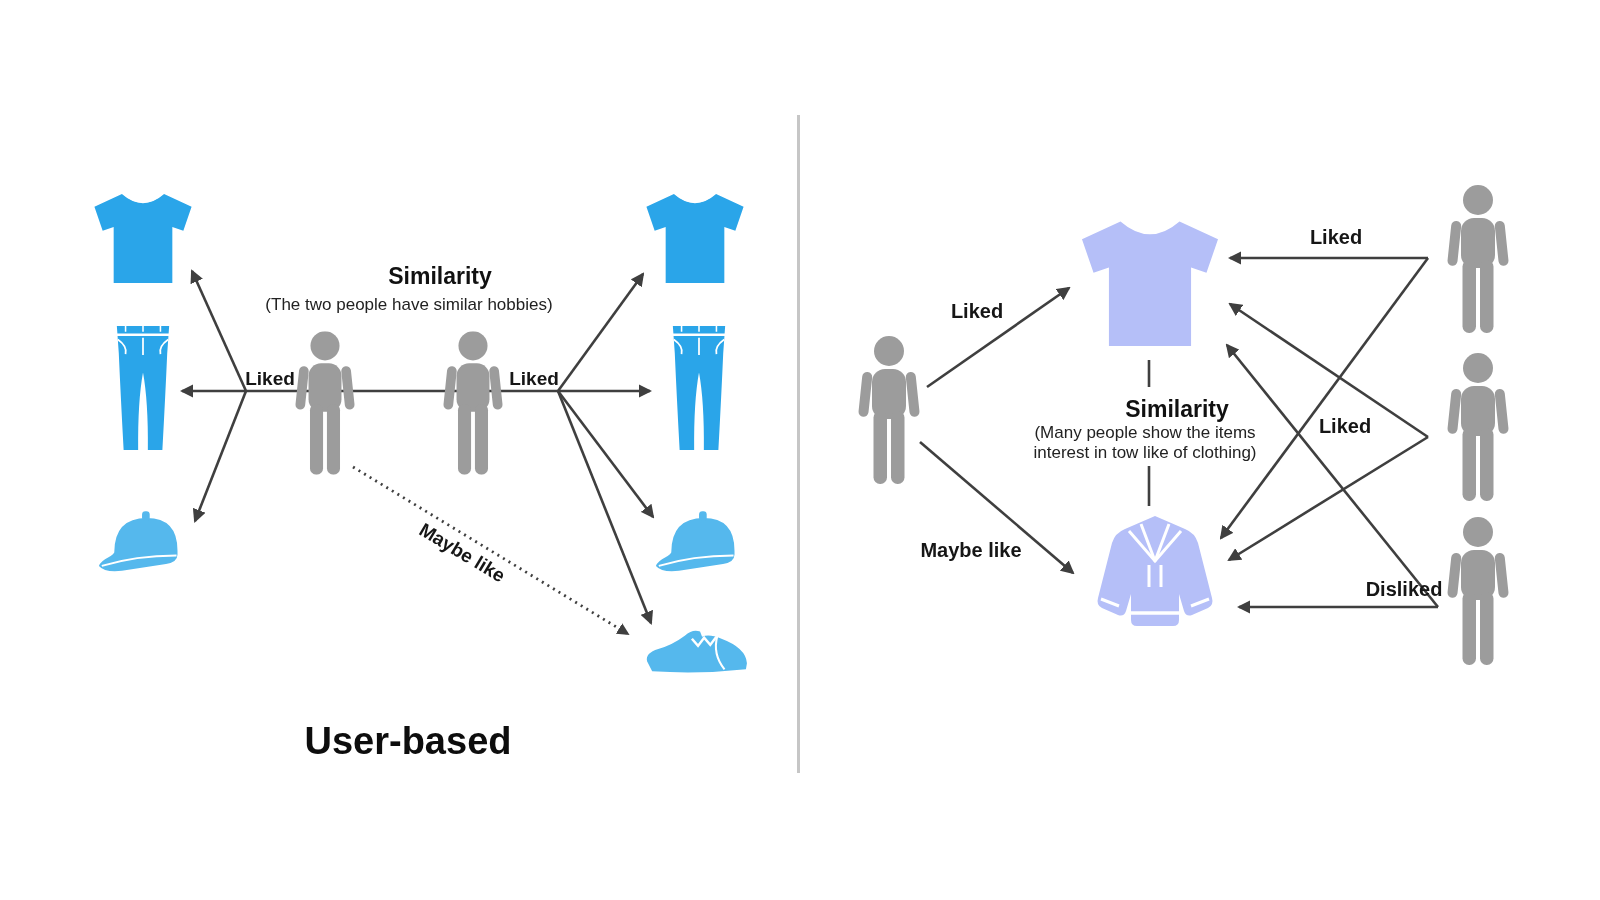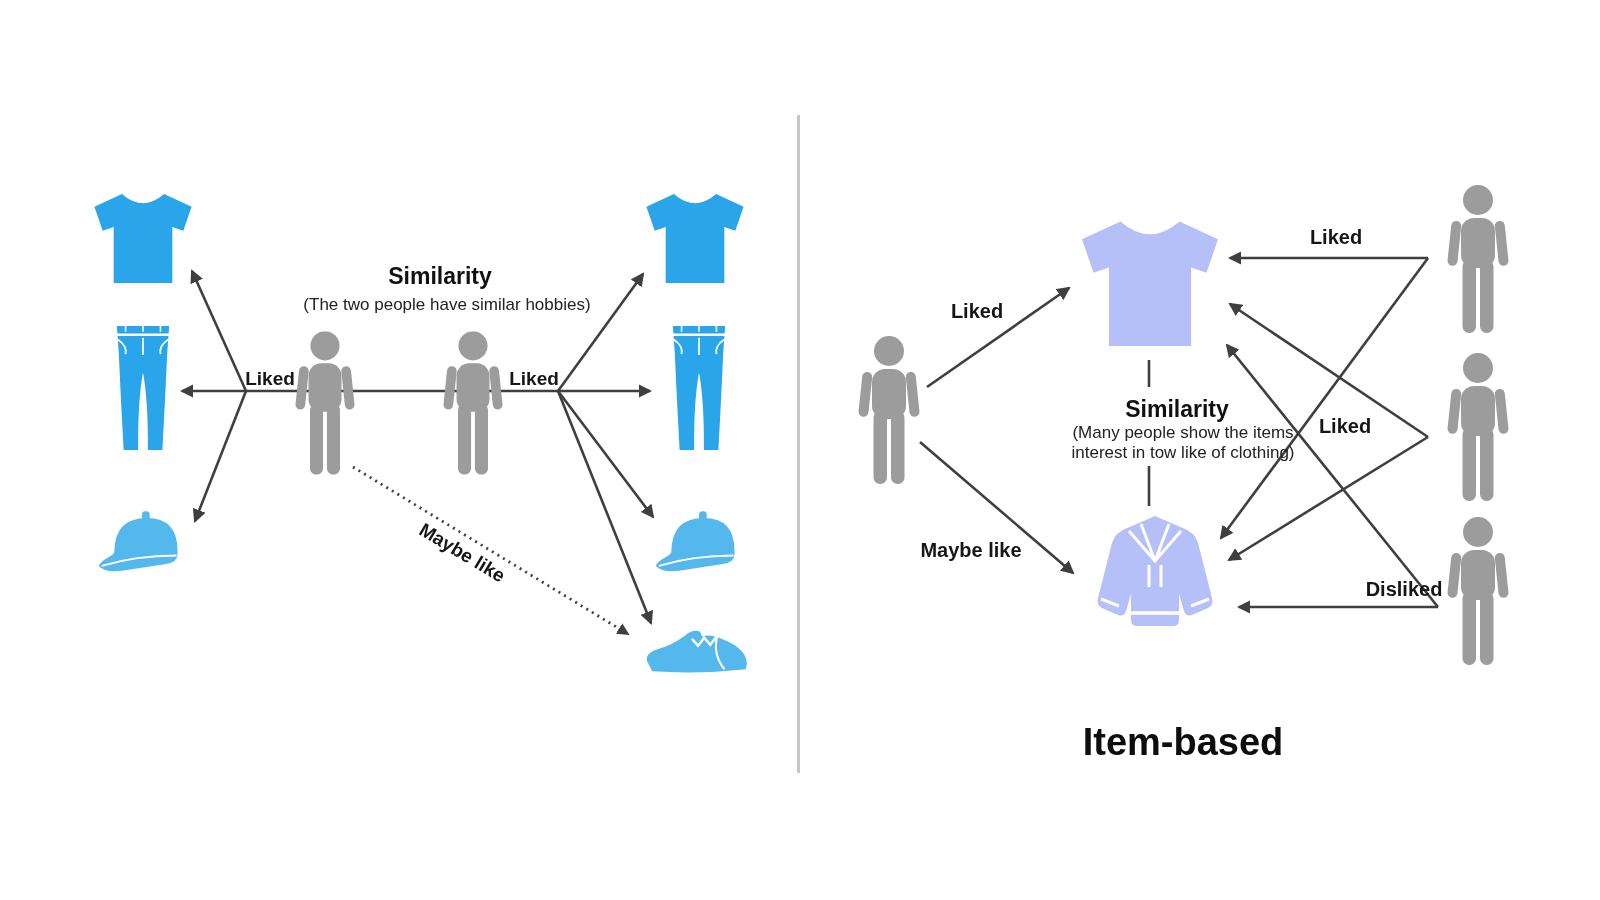--- a/index.html
+++ b/index.html
@@ -16,21 +16,21 @@
   .icon{position:absolute;z-index:2;}
   .icon svg{display:block;width:100%;height:100%;}
   .fill-blue{fill:var(--blue,#2aa5e9);}
   .fill-lightblue{fill:var(--lightblue,#55b8ed);}
   .fill-gray{fill:var(--gray,#9c9c9c);}
   .fill-periwinkle{fill:var(--periwinkle,#b5bff8);}
   .label{position:absolute;z-index:3;transform:translate(-50%,-50%);white-space:nowrap;}
   .lbl-small{font-size:19px;font-weight:700;color:#161616;}
   .lbl-small-r{font-size:20px;font-weight:700;color:#161616;}
   .heading{font-size:23px;font-weight:700;color:#111;margin-left:32px;}
-  .subtitle{font-size:17px;color:#222;margin-left:38px;}
+  .subtitle{font-size:17px;color:#222;}
   .panel-title{font-size:38px;font-weight:700;color:#0d0d0d;}
   .rotated{transform:translate(-50%,-50%) rotate(31deg);}
   .divider{position:absolute;background:var(--divider,#c6c6c6);z-index:0;}
 </style>
 </head>
 <body>
 
 <svg width="0" height="0" style="position:absolute" aria-hidden="true">
   <defs>
     <marker id="ah" viewBox="0 0 10 10" refX="8.5" refY="5" markerWidth="5.2" markerHeight="5.2" orient="auto-start-reverse">
@@ -189,24 +189,24 @@
     <svg viewBox="0 0 64 148">
         <use href="#sym-person" class="fill-gray"></use>
       </svg>
   </div>
 
   <div class="label heading" style="left:408px;top:276px;">Similarity</div>
   <div class="label subtitle" style="left:409px;top:305px;">(The two people have similar hobbies)</div>
   <div class="label lbl-small" style="left:270px;top:379px;">Liked</div>
   <div class="label lbl-small" style="left:534px;top:379px;">Liked</div>
   <div class="label lbl-small rotated" style="left:462px;top:553px;">Maybe like</div>
+  <div class="label panel-title" style="left:408px;top:741px;">User-based</div>
 
   <div class="label lbl-small-r" style="left:977px;top:311px;">Liked</div>
   <div class="label lbl-small-r" style="left:971px;top:550px;">Maybe like</div>
   <div class="label heading" style="left:1145px;top:409px;">Similarity</div>
   <div class="label subtitle" style="left:1145px;top:433px;">(Many people show the items</div>
   <div class="label subtitle" style="left:1145px;top:453px;">interest in tow like of clothing)</div>
   <div class="label lbl-small-r" style="left:1336px;top:237px;">Liked</div>
   <div class="label lbl-small-r" style="left:1345px;top:426px;">Liked</div>
   <div class="label lbl-small-r" style="left:1404px;top:589px;">Disliked</div>
-  <div class="label panel-title" style="left:1183px;top:742px;">Item-based</div>
 
 </div>
 
 </body></html>

